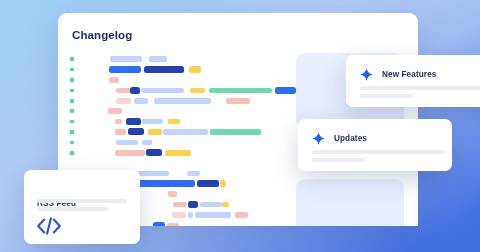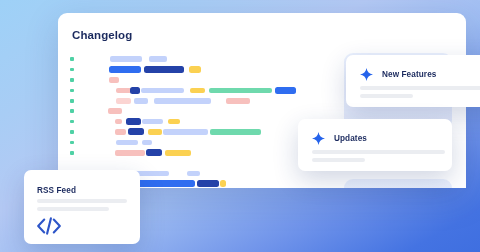--- a/index.html
+++ b/index.html
@@ -25,26 +25,25 @@
         #4473e2 92%,
         #3f6fe0 100%);
   }
 
   
   #main-window {
     position: absolute;
     left: 58px;
     top: 13px;
     width: 360px;
-    height: 175px;
+    height: 213px;
     background: #ffffff;
     border-radius: 9px 9px 0 0;
     box-shadow: 0 10px 34px rgba(30, 55, 120, 0.18);
     overflow: hidden;
-    padding-left: 48px;
   }
 
   #window-title {
     position: absolute;
     left: 14px;
     top: 16px;
     font-size: 11.5px;
     font-weight: bold;
     color: #1b2a5e;
     letter-spacing: 0.1px;
@@ -118,21 +117,21 @@
   #card-new-features .card-head { position: absolute; left: 14px; top: 13px; }
   #card-new-features .skel-a { position: absolute; left: 14px; top: 31px; width: 133px; height: 4.2px; }
   #card-new-features .skel-b { position: absolute; left: 14px; top: 39px; width: 53px; height: 4.2px; }
 
   #card-updates { left: 298px; top: 119px; width: 154px; height: 52px; }
   #card-updates .card-head { position: absolute; left: 14px; top: 13px; }
   #card-updates .skel-a { position: absolute; left: 14px; top: 31px; width: 133px; height: 4.2px; }
   #card-updates .skel-b { position: absolute; left: 14px; top: 39px; width: 53px; height: 4.2px; }
 
   #card-rss { left: 24px; top: 170px; width: 116px; height: 74px; }
-  #card-rss .card-title { position: absolute; left: 13px; top: 16px; }
+  #card-rss .card-title { position: absolute; left: 13px; top: 29px; }
   #card-rss .skel-a { position: absolute; left: 13px; top: 29px; width: 90px; height: 4.2px; }
   #card-rss .skel-b { position: absolute; left: 13px; top: 37px; width: 72px; height: 4.2px; }
   #card-rss .code-icon { position: absolute; left: 12px; top: 46px; }
 
   .sparkle { width: 13px; height: 13px; display: block; }
 </style>
 </head>
 <body>
 
 <div id="stage">

